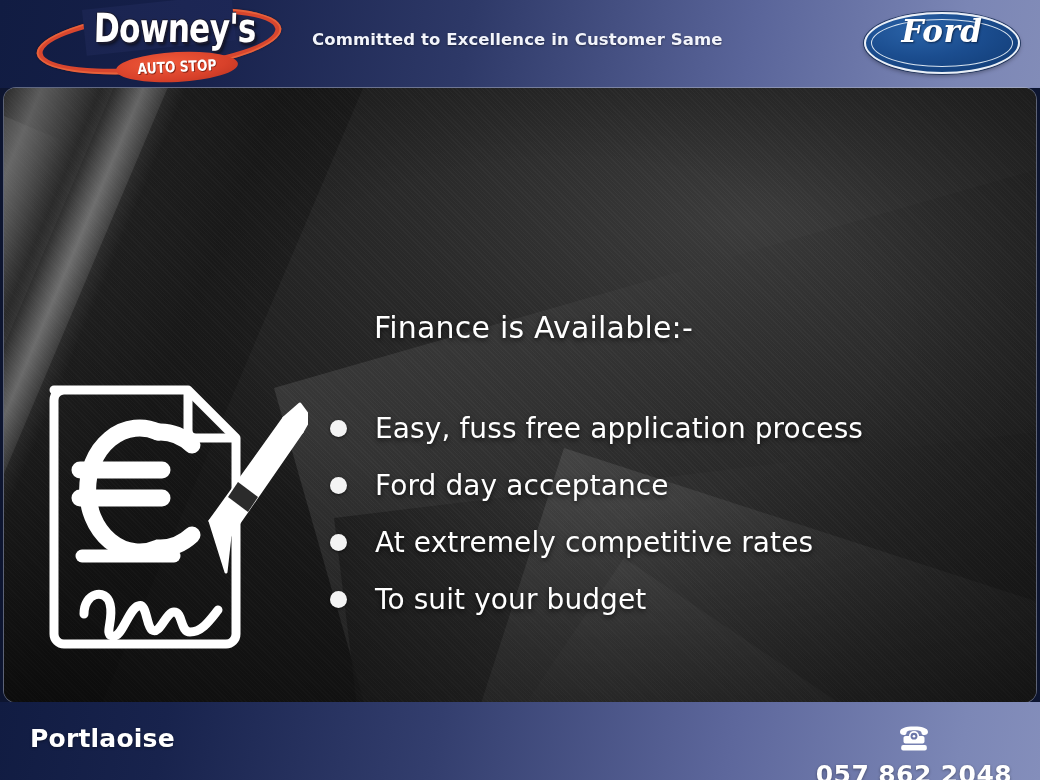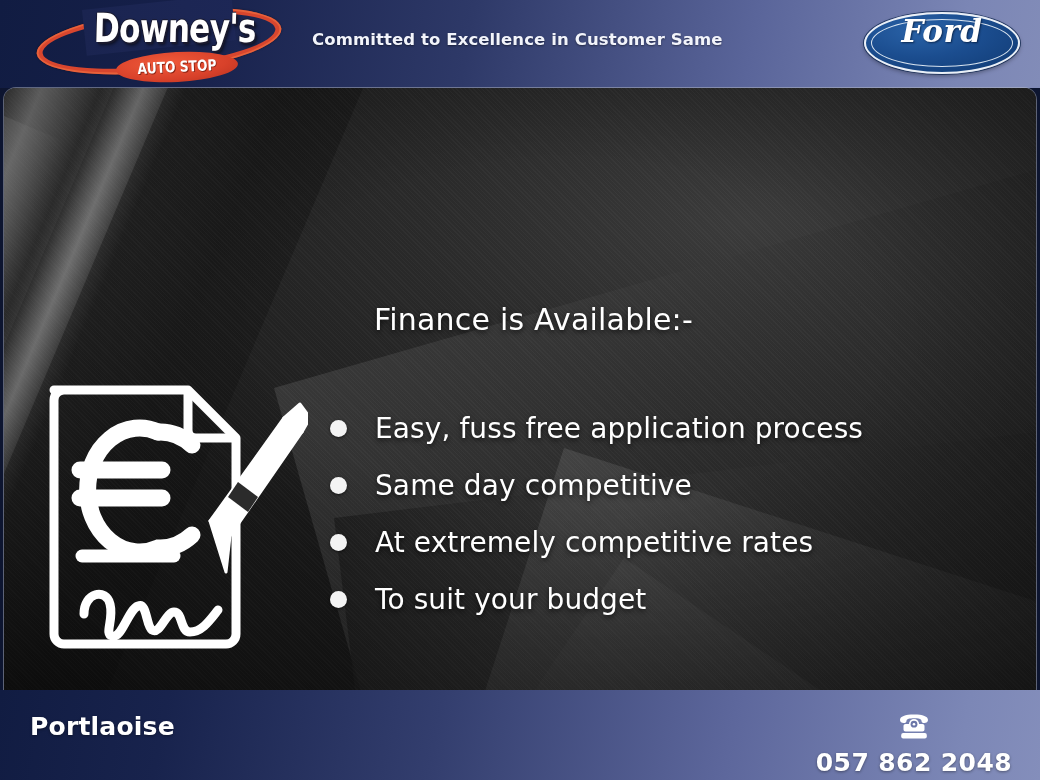--- a/index.html
+++ b/index.html
@@ -168,21 +168,21 @@
 
   
   .finance-icon{
     position:absolute; left:36px; top:282px; width:268px; height:288px;
     z-index:4;
   }
   .finance-icon svg{ display:block; width:100%; height:100%; }
 
   
   .content{
-    position:absolute; left:370px; top:214px; width:650px;
+    position:absolute; left:370px; top:222px; width:650px;
     z-index:5;
   }
   .heading{
     font-family:"DejaVu Sans", sans-serif;
     font-size:30px; font-weight:normal;
     color:#ffffff;
     letter-spacing:.2px;
     text-shadow:0 2px 5px rgba(0,0,0,.7);
     white-space:nowrap;
   }
@@ -207,21 +207,21 @@
     font-family:"DejaVu Sans", sans-serif;
     font-size:28px;
     color:#ffffff;
     letter-spacing:.1px;
     text-shadow:0 2px 5px rgba(0,0,0,.7);
     white-space:nowrap;
   }
 
   
   .footer{
-    position:absolute; left:0; bottom:0; width:1040px; height:90px;
+    position:absolute; left:0; bottom:0; width:1040px; height:78px;
     background:linear-gradient(100deg,#111c42 0%,#18234d 16%,#333e6e 42%,#5d679c 70%,#7c87b6 92%,#848ebb 100%);
     overflow:hidden;
   }
   .branch{
     position:absolute; left:30px; top:22px;
     font-family:"DejaVu Sans", sans-serif;
     font-weight:bold;
     font-size:25px; color:#ffffff;
     letter-spacing:.2px;
     text-shadow:0 1px 3px rgba(0,0,0,.4);
@@ -304,21 +304,21 @@
     <div class="heading">Finance is Available:-</div>
   </div>
 
   <ul class="bullets">
     <li class="bullet-row">
       <span class="dot"></span>
       <span class="bullet-text">Easy, fuss free application process</span>
     </li>
     <li class="bullet-row">
       <span class="dot"></span>
-      <span class="bullet-text">Same day competitive</span>
+      <span class="bullet-text">Ford day acceptance</span>
     </li>
     <li class="bullet-row">
       <span class="dot"></span>
       <span class="bullet-text">At extremely competitive rates</span>
     </li>
     <li class="bullet-row">
       <span class="dot"></span>
       <span class="bullet-text">To suit your budget</span>
     </li>
   </ul>

